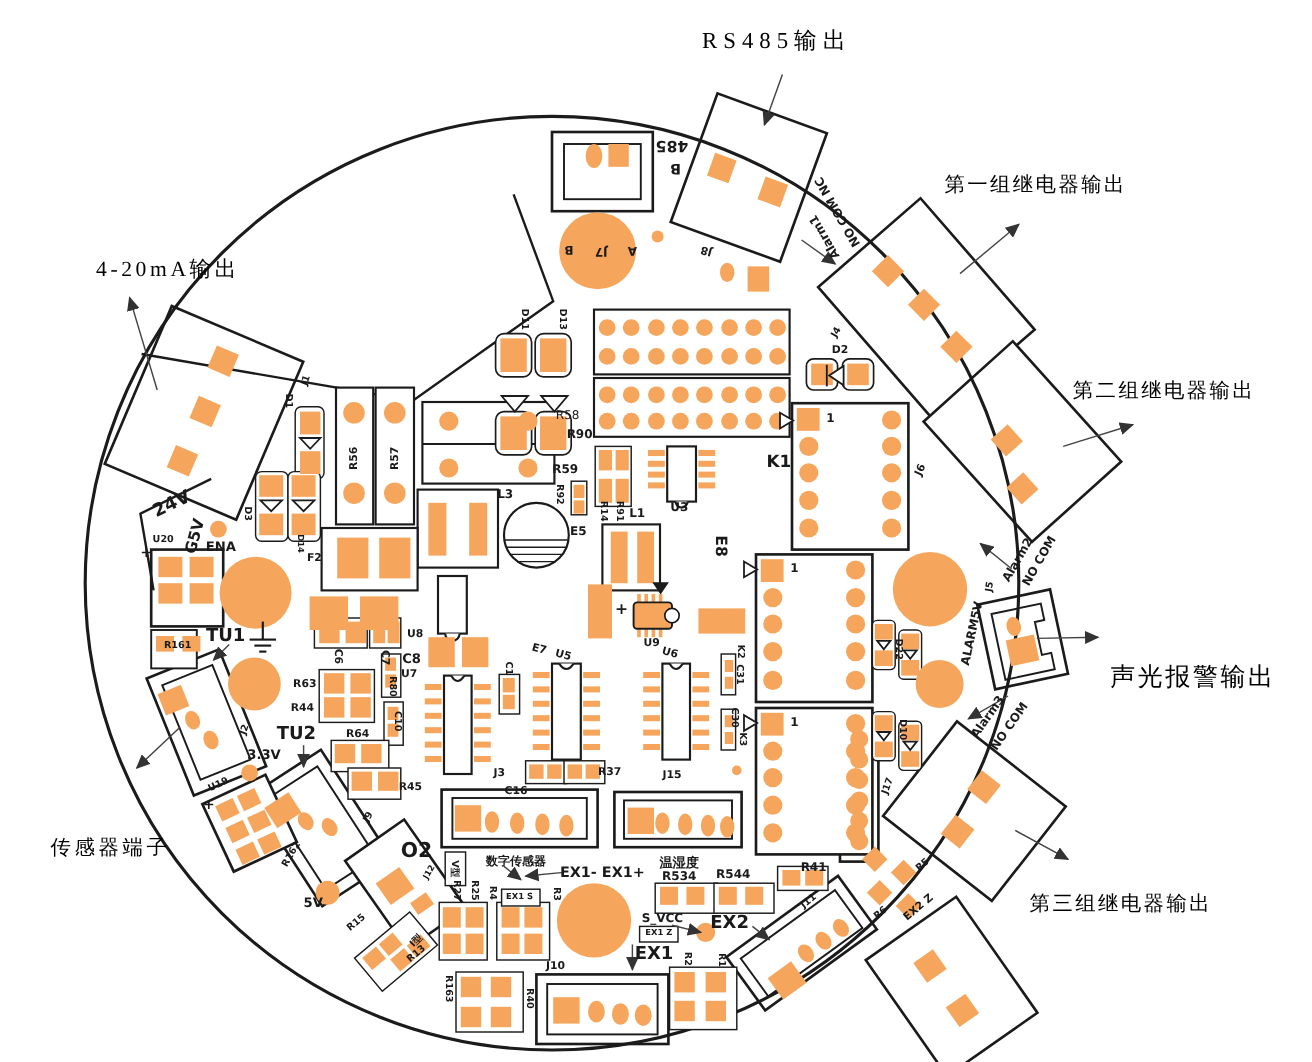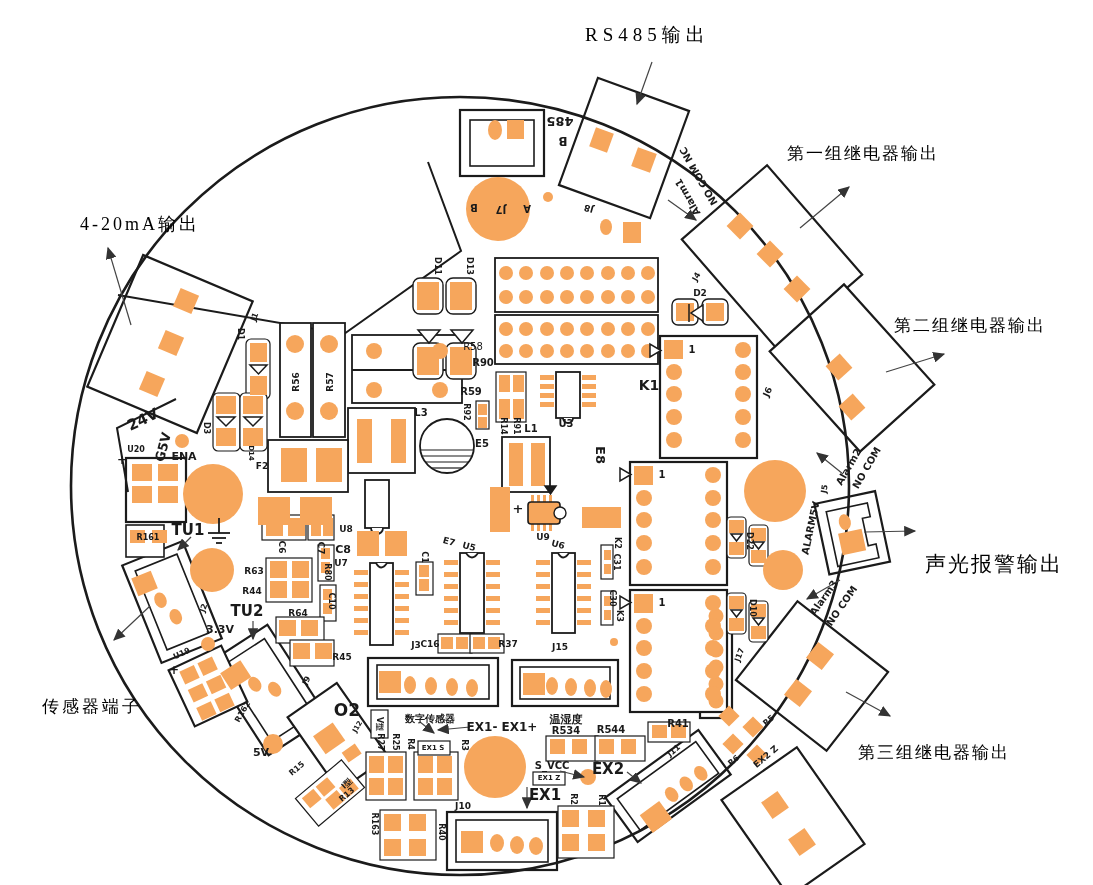--- a/index.html
+++ b/index.html
@@ -596,21 +596,21 @@
       <div class="bl" style="left: 252px; top: 591px; font-size: 9px; font-weight: 600; transform: translate(-50%, -50%) rotate(0deg);">R44</div>
       <div class="bl" style="left: 298px; top: 613px; font-size: 9px; font-weight: 600; transform: translate(-50%, -50%) rotate(0deg);">R64</div>
       <div class="bl" style="left: 342px; top: 657px; font-size: 9px; font-weight: 600; transform: translate(-50%, -50%) rotate(0deg);">R45</div>
       <div class="bl" style="left: 424px; top: 557px; font-size: 8px; font-weight: 600; transform: translate(-50%, -50%) rotate(90deg);">C1</div>
       <div class="bl" style="left: 449px; top: 542px; font-size: 9px; font-weight: 600; transform: translate(-50%, -50%) rotate(15deg);">E7</div>
       <div class="bl" style="left: 469px; top: 547px; font-size: 9px; font-weight: 600; transform: translate(-50%, -50%) rotate(15deg);">U5</div>
       <div class="bl" style="left: 543px; top: 537px; font-size: 9px; font-weight: 600; transform: translate(-50%, -50%) rotate(0deg);">U9</div>
       <div class="bl" style="left: 558px; top: 545px; font-size: 9px; font-weight: 600; transform: translate(-50%, -50%) rotate(15deg);">U6</div>
       <div class="bl" style="left: 518px; top: 508px; font-size: 13px; font-weight: 600; transform: translate(-50%, -50%) rotate(0deg);">+</div>
       <div class="bl" style="left: 416px; top: 645px; font-size: 9px; font-weight: 600; transform: translate(-50%, -50%) rotate(0deg);">J3</div>
-      <div class="bl" style="left: 430px; top: 644px; font-size: 9px; font-weight: 600; transform: translate(-50%, -50%) rotate(0deg);">C16</div>
+      <div class="bl" style="left: 430px; top: 660px; font-size: 9px; font-weight: 600; transform: translate(-50%, -50%) rotate(0deg);">C16</div>
       <div class="bl" style="left: 508px; top: 644px; font-size: 9px; font-weight: 600; transform: translate(-50%, -50%) rotate(0deg);">R37</div>
       <div class="bl" style="left: 560px; top: 647px; font-size: 9px; font-weight: 600; transform: translate(-50%, -50%) rotate(0deg);">J15</div>
       <div class="bl" style="left: 136px; top: 450px; font-size: 8px; font-weight: 600; transform: translate(-50%, -50%) rotate(0deg);">U20</div>
       <div class="bl" style="left: 122px; top: 460px; font-size: 12px; font-weight: 600; transform: translate(-50%, -50%) rotate(0deg);">+</div>
       <div class="bl" style="left: 184px; top: 456px; font-size: 11px; font-weight: 700; transform: translate(-50%, -50%) rotate(0deg);">ENA</div>
       <div class="bl" style="left: 143px; top: 420px; font-size: 15px; font-weight: 700; transform: translate(-50%, -50%) rotate(-25deg);">24V</div>
       <div class="bl" style="left: 163px; top: 447px; font-size: 13px; font-weight: 700; transform: translate(-50%, -50%) rotate(-75deg);">G5V</div>
       <div class="bl" style="left: 188px; top: 530px; font-size: 15px; font-weight: 700; transform: translate(-50%, -50%) rotate(0deg);">TU1</div>
       <div class="bl" style="left: 148px; top: 538px; font-size: 8px; font-weight: 600; transform: translate(-50%, -50%) rotate(0deg);">R161</div>
       <div class="bl" style="left: 204px; top: 608px; font-size: 8px; font-weight: 600; transform: translate(-50%, -50%) rotate(-70deg);">J2</div>

